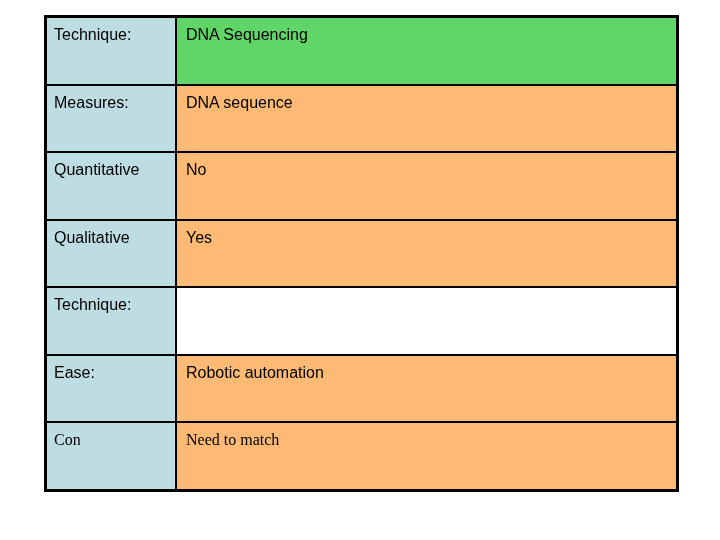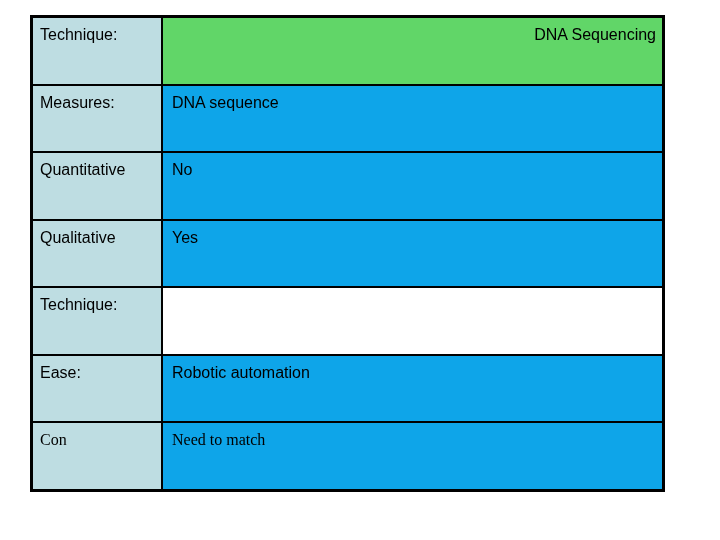--- a/index.html
+++ b/index.html
@@ -12,21 +12,21 @@
     overflow: hidden;
   }
   .stage {
     position: relative;
     width: 720px;
     height: 540px;
     background: #ffffff;
   }
   .info-table {
     position: absolute;
-    left: 30px;
+    left: 44px;
     top: 15px;
     width: 629px;
     height: 471px;
     border: 3px solid var(--border-color, #000);
     display: flex;
     flex-direction: column;
     background: #ffffff;
   }
   .trow {
     flex: 1 1 0;
@@ -48,26 +48,25 @@
   }
   .cell.label {
     width: 130px;
     flex: 0 0 130px;
     background: var(--label-bg, #bedde2);
     border-right: 2px solid var(--border-color, #000);
     padding: 7px 4px 0 7px;
   }
   .cell.value {
     flex: 1 1 auto;
-    background: #0ea5e9;
+    background: #fdba74;
     padding: 7px 6px 0 9px;
   }
   .trow.highlight .cell.value {
     background: var(--highlight-bg, #61d668);
-    text-align: right;
   }
 </style>
 </head>
 <body style="background: rgb(255, 255, 255);">
 
 <div class="stage">
   <div class="info-table">
 
     <div class="trow highlight">
       <div class="cell label"><span>Technique:</span></div>

